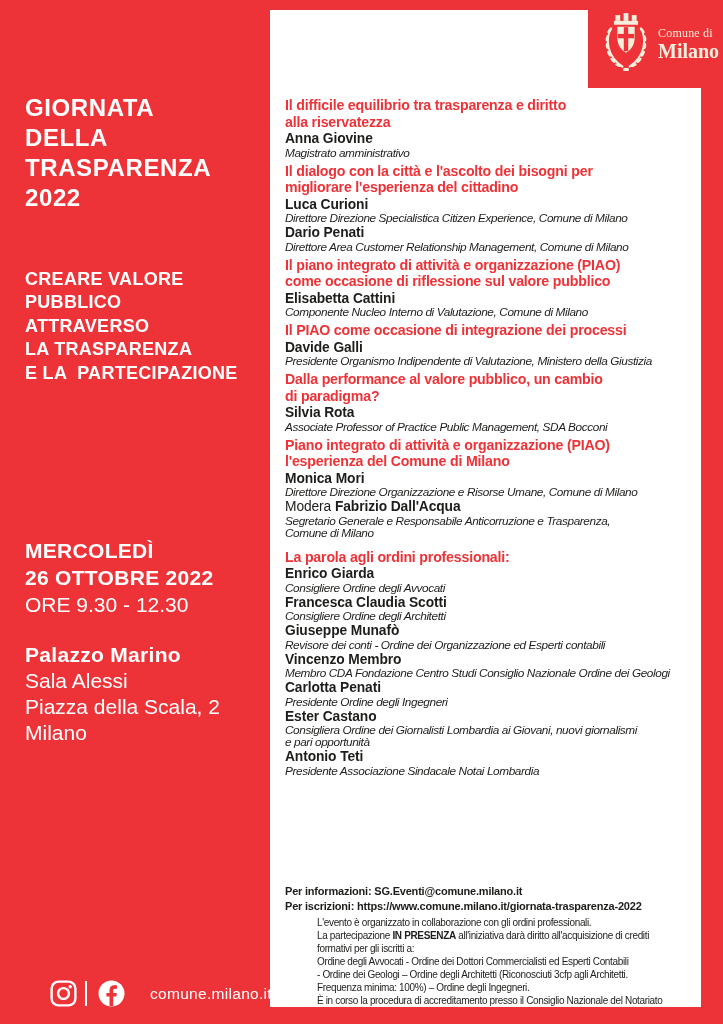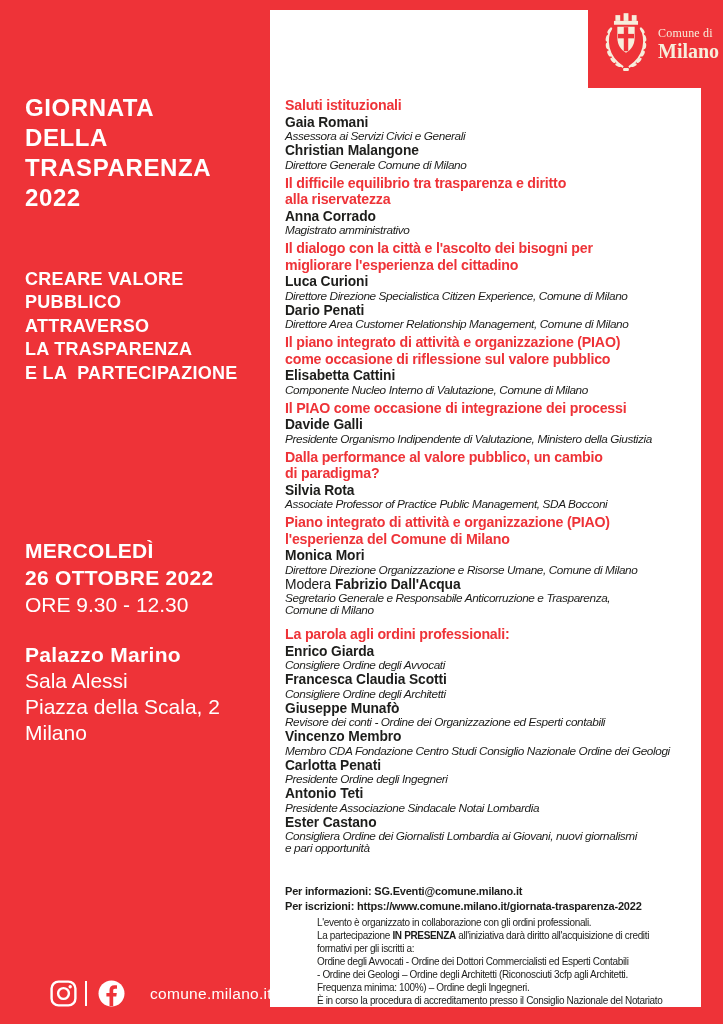--- a/index.html
+++ b/index.html
@@ -50,34 +50,23 @@
   .info .gap{height:3px;}
 </style>
 </head>
 <body>
 
 <div class="page">
 
   <div class="white-panel">
     <div class="program">
         <div class="session">
-          <div class="session-title">Saluti istituzionali</div>
-          <div class="speaker">
-            <div class="speaker-name">Gaia Romani</div>
-            <div class="speaker-role">Assessora ai Servizi Civici e Generali</div>
-          </div>
-          <div class="speaker">
-            <div class="speaker-name">Christian Malangone</div>
-            <div class="speaker-role">Direttore Generale Comune di Milano</div>
-          </div>
-        </div>
-        <div class="session">
           <div class="session-title">Il difficile equilibrio tra trasparenza e diritto<br>alla riservatezza</div>
           <div class="speaker">
-            <div class="speaker-name">Anna Corrado</div>
+            <div class="speaker-name">Anna Giovine</div>
             <div class="speaker-role">Magistrato amministrativo</div>
           </div>
         </div>
         <div class="session">
           <div class="session-title">Il dialogo con la città e l'ascolto dei bisogni per<br>migliorare l'esperienza del cittadino</div>
           <div class="speaker">
             <div class="speaker-name">Luca Curioni</div>
             <div class="speaker-role">Direttore Direzione Specialistica Citizen Experience, Comune di Milano</div>
           </div>
           <div class="speaker">
@@ -133,26 +122,26 @@
           </div>
           <div class="speaker">
             <div class="speaker-name">Vincenzo Membro</div>
             <div class="speaker-role">Membro CDA Fondazione Centro Studi Consiglio Nazionale Ordine dei Geologi</div>
           </div>
           <div class="speaker">
             <div class="speaker-name">Carlotta Penati</div>
             <div class="speaker-role">Presidente Ordine degli Ingegneri</div>
           </div>
           <div class="speaker">
+            <div class="speaker-name">Ester Castano</div>
+            <div class="speaker-role">Consigliera Ordine dei Giornalisti Lombardia ai Giovani, nuovi giornalismi<br>e pari opportunità</div>
+          </div>
+          <div class="speaker">
             <div class="speaker-name">Antonio Teti</div>
             <div class="speaker-role">Presidente Associazione Sindacale Notai Lombardia</div>
-          </div>
-          <div class="speaker">
-            <div class="speaker-name">Ester Castano</div>
-            <div class="speaker-role">Consigliera Ordine dei Giornalisti Lombardia ai Giovani, nuovi giornalismi<br>e pari opportunità</div>
           </div>
         </div>
       </div>
 
     <div class="info">
       <div class="info-bold">Per informazioni: SG.Eventi@comune.milano.it</div>
       <div class="info-bold">Per iscrizioni: https://www.comune.milano.it/giornata-trasparenza-2022</div>
       <div class="gap"></div>
       <div id="info-body">
           <div class="info-line"><span>L'evento è organizzato in collaborazione con gli ordini professionali.</span></div>

